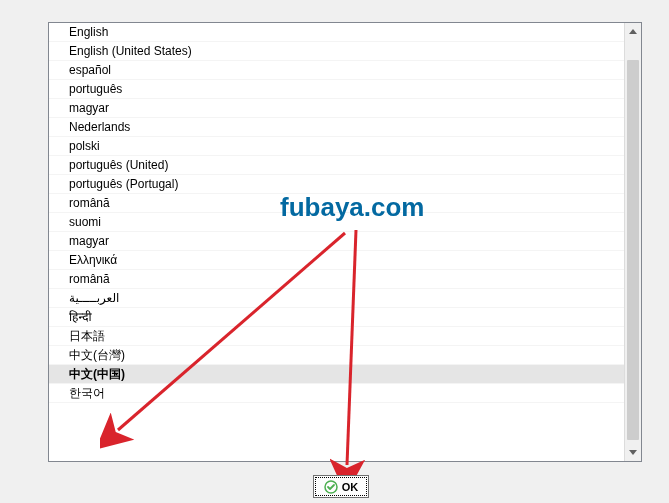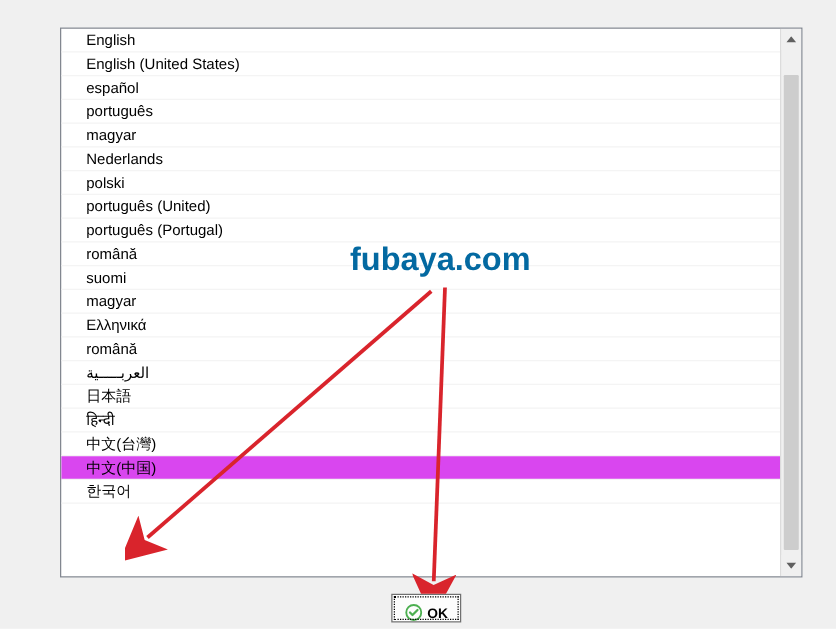--- a/index.html
+++ b/index.html
@@ -33,21 +33,22 @@
     .lang-item {
       height: 19px;
       line-height: 19px;
       padding-left: 20px;
       border-bottom: 1px solid #f4f4f4;
       color: #000;
       cursor: default;
       white-space: nowrap;
     }
     .lang-item.selected {
-      background: #d946ef;
+      background: #e5e5e5;
+      font-weight: bold;
     }
     .scrollbar {
       position: absolute;
       right: 0;
       top: 0;
       width: 17px;
       height: 100%;
       background: #f0f0f0;
       border-left: 1px solid #dcdcdc;
     }
@@ -80,21 +81,21 @@
     }
     .ok-button {
       position: absolute;
       left: 313px;
       top: 475px;
       width: 56px;
       height: 23px;
       background: #fdfdfd;
       border: 1px solid #707070;
       display: flex;
-      align-items: flex-end;
+      align-items: center;
       justify-content: center;
       gap: 4px;
       font-family: Tahoma, Arial, sans-serif;
       font-size: 11px;
       font-weight: bold;
       cursor: default;
       outline: 1px dotted #000;
       outline-offset: -3px;
     }
     .ok-icon {
@@ -132,22 +133,22 @@
       <div class="lang-item">Nederlands</div>
       <div class="lang-item">polski</div>
       <div class="lang-item">português (United)</div>
       <div class="lang-item">português (Portugal)</div>
       <div class="lang-item">română</div>
       <div class="lang-item">suomi</div>
       <div class="lang-item">magyar</div>
       <div class="lang-item">Ελληνικά</div>
       <div class="lang-item">română</div>
       <div class="lang-item">العربـــــية</div>
+      <div class="lang-item">हिन्दी</div>
       <div class="lang-item">日本語</div>
-      <div class="lang-item">हिन्दी</div>
       <div class="lang-item">中文(台灣)</div>
       <div class="lang-item selected">中文(中国)</div>
       <div class="lang-item">한국어</div>
     </div>
   <div class="scrollbar">
     <div class="scroll-btn up">
       <svg width="8" height="5" viewBox="0 0 8 5">
           <path d="M0 5 L4 0 L8 5 Z" fill="#606060"></path>
         </svg>
     </div>

